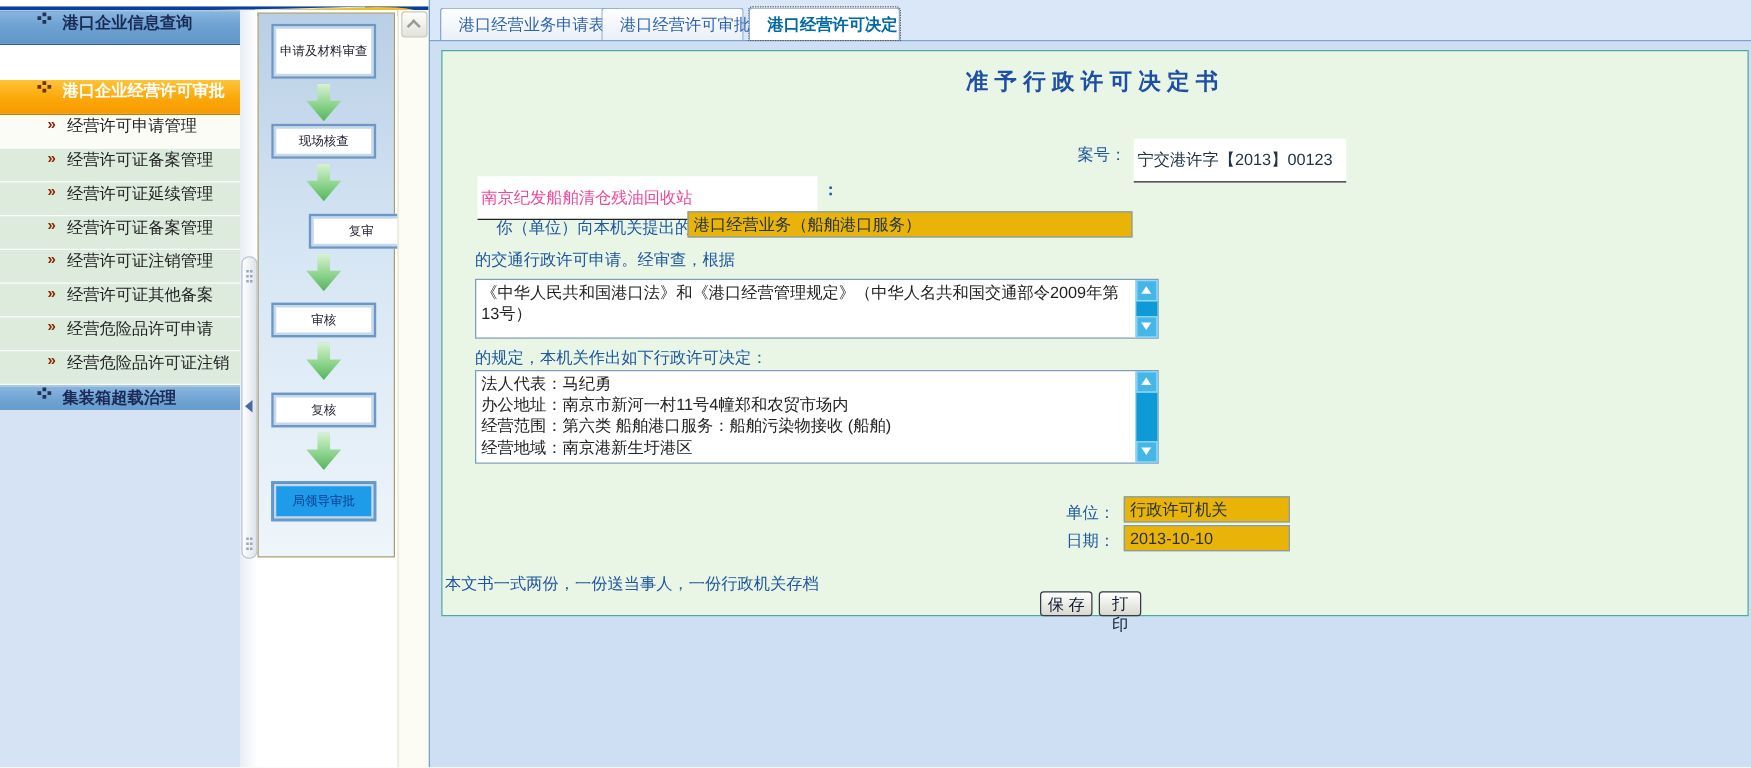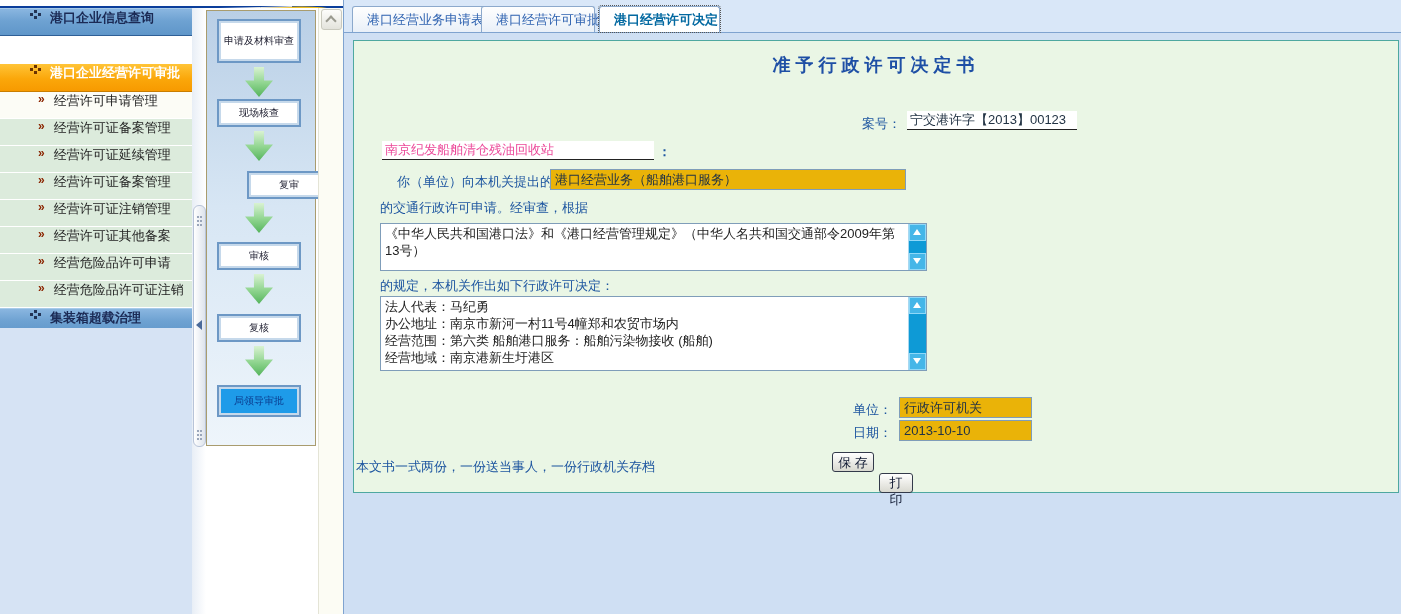--- a/index.html
+++ b/index.html
@@ -65,21 +65,21 @@
          border-radius:3px 3px 0 0; color:#2e62b0; font-size:13px; padding:0 14px; cursor:pointer; white-space:nowrap; }
   .tab.active { background:#ffffff; color:#0369a1; font-weight:bold; outline:1px dotted #555555; }
 
   .panel { position:absolute; left:9px; top:40px; width:1046px; height:453px; box-sizing:border-box;
            background:#eaf6e5; border:1px solid #4ea8a0; font-size:13px; }
   .doc-title { position:absolute; left:0; top:12px; width:100%; text-align:center;
            color:#1e4fa5; font-weight:bold; font-size:18px; letter-spacing:5px;
            font-family:"Liberation Serif","DejaVu Serif",serif; }
   .lbl { color:#1e56a0; position:absolute; white-space:nowrap; }
   .val-underline { position:absolute; box-sizing:border-box; background:#ffffff; border:none; border-bottom:1px solid #222222;
-           font-size:13px; color:#223344; padding:1px 3px; height:19px; font-family:inherit; }
+           font-size:13px; color:#223344; padding:1px 3px; height:35px; font-family:inherit; }
   .val-box { position:absolute; box-sizing:border-box; background:#eab308; border:1px solid #7f9db9;
            font-size:13px; color:#223344; padding:1px 4px; height:21px; font-family:inherit; }
   .ta-wrap { position:absolute; display:flex; box-sizing:border-box; border:1px solid #7f9db9; background:#ffffff; }
   .ta-text { flex:1; padding:1px 4px; color:#222222; white-space:pre-line; overflow:hidden; line-height:17px; }
   .ta-scroll { width:17px; flex:none; display:flex; flex-direction:column; border-left:1px solid #a8d8f0; }
   .ta-btn { height:15px; flex:none; background:#45b6e8; border:1px solid #8fd8f8; position:relative; cursor:pointer; }
   .ta-track { flex:1; background:#0e9ad6; }
   .tri-up { position:absolute; left:3px; top:4px; width:0; height:0; border-left:4px solid transparent; border-right:4px solid transparent; border-bottom:6px solid #ffffff; }
   .tri-down { position:absolute; left:3px; top:4px; width:0; height:0; border-left:4px solid transparent; border-right:4px solid transparent; border-top:6px solid #ffffff; }
 
@@ -260,18 +260,18 @@
       </div>
 
       <span class="lbl" style="left:499px; top:360px;">单位：</span>
       <input class="val-box" style="left: 545px; top: 356px; width: 133px;" value="行政许可机关">
 
       <span class="lbl" style="left:499px; top:383px;">日期：</span>
       <input class="val-box" style="left: 545px; top: 379px; width: 133px;" value="2013-10-10">
 
       <span class="lbl" style="left:2px; top:417px;">本文书一式两份，一份送当事人，一份行政机关存档</span>
 
-      <button class="btn" style="left:478px; top:411px; width:42px;">保 存</button>
+      <button class="btn" style="left:478px; top:432px; width:42px;">保 存</button>
       <button class="btn" style="left:525px; top:432px; width:34px;">打印</button>
     </div>
   </div>
 
 </div>
 
 </body></html>

